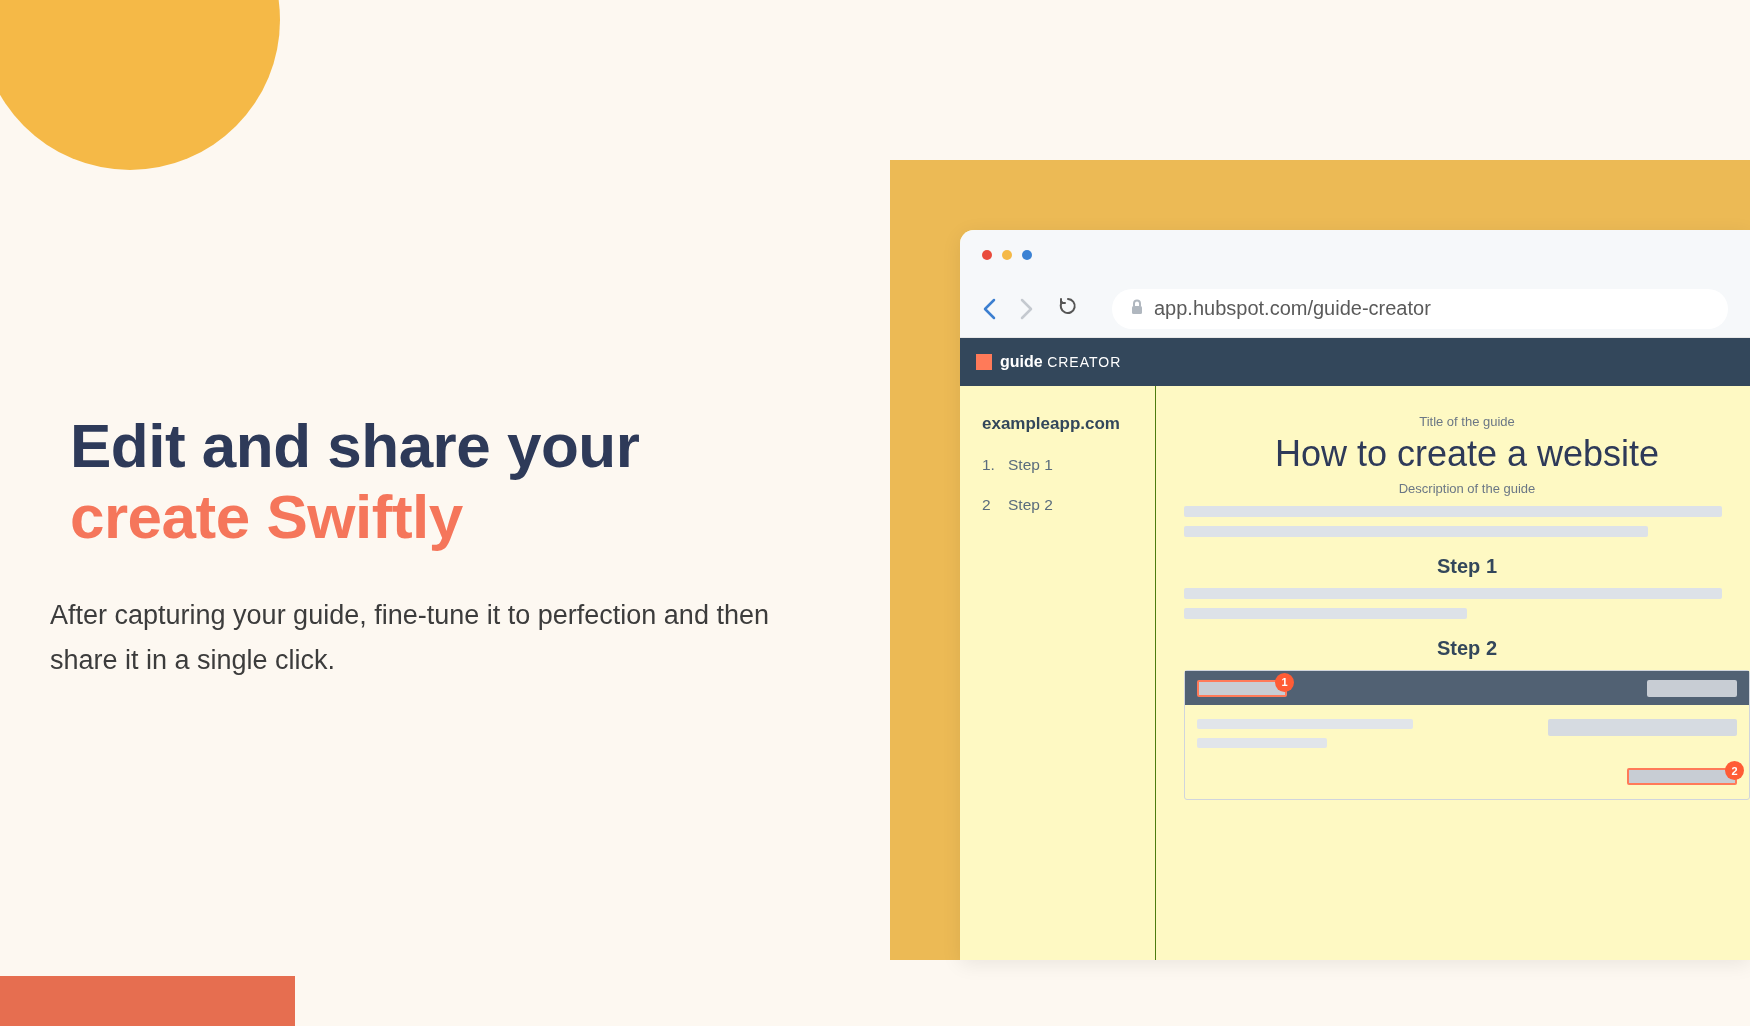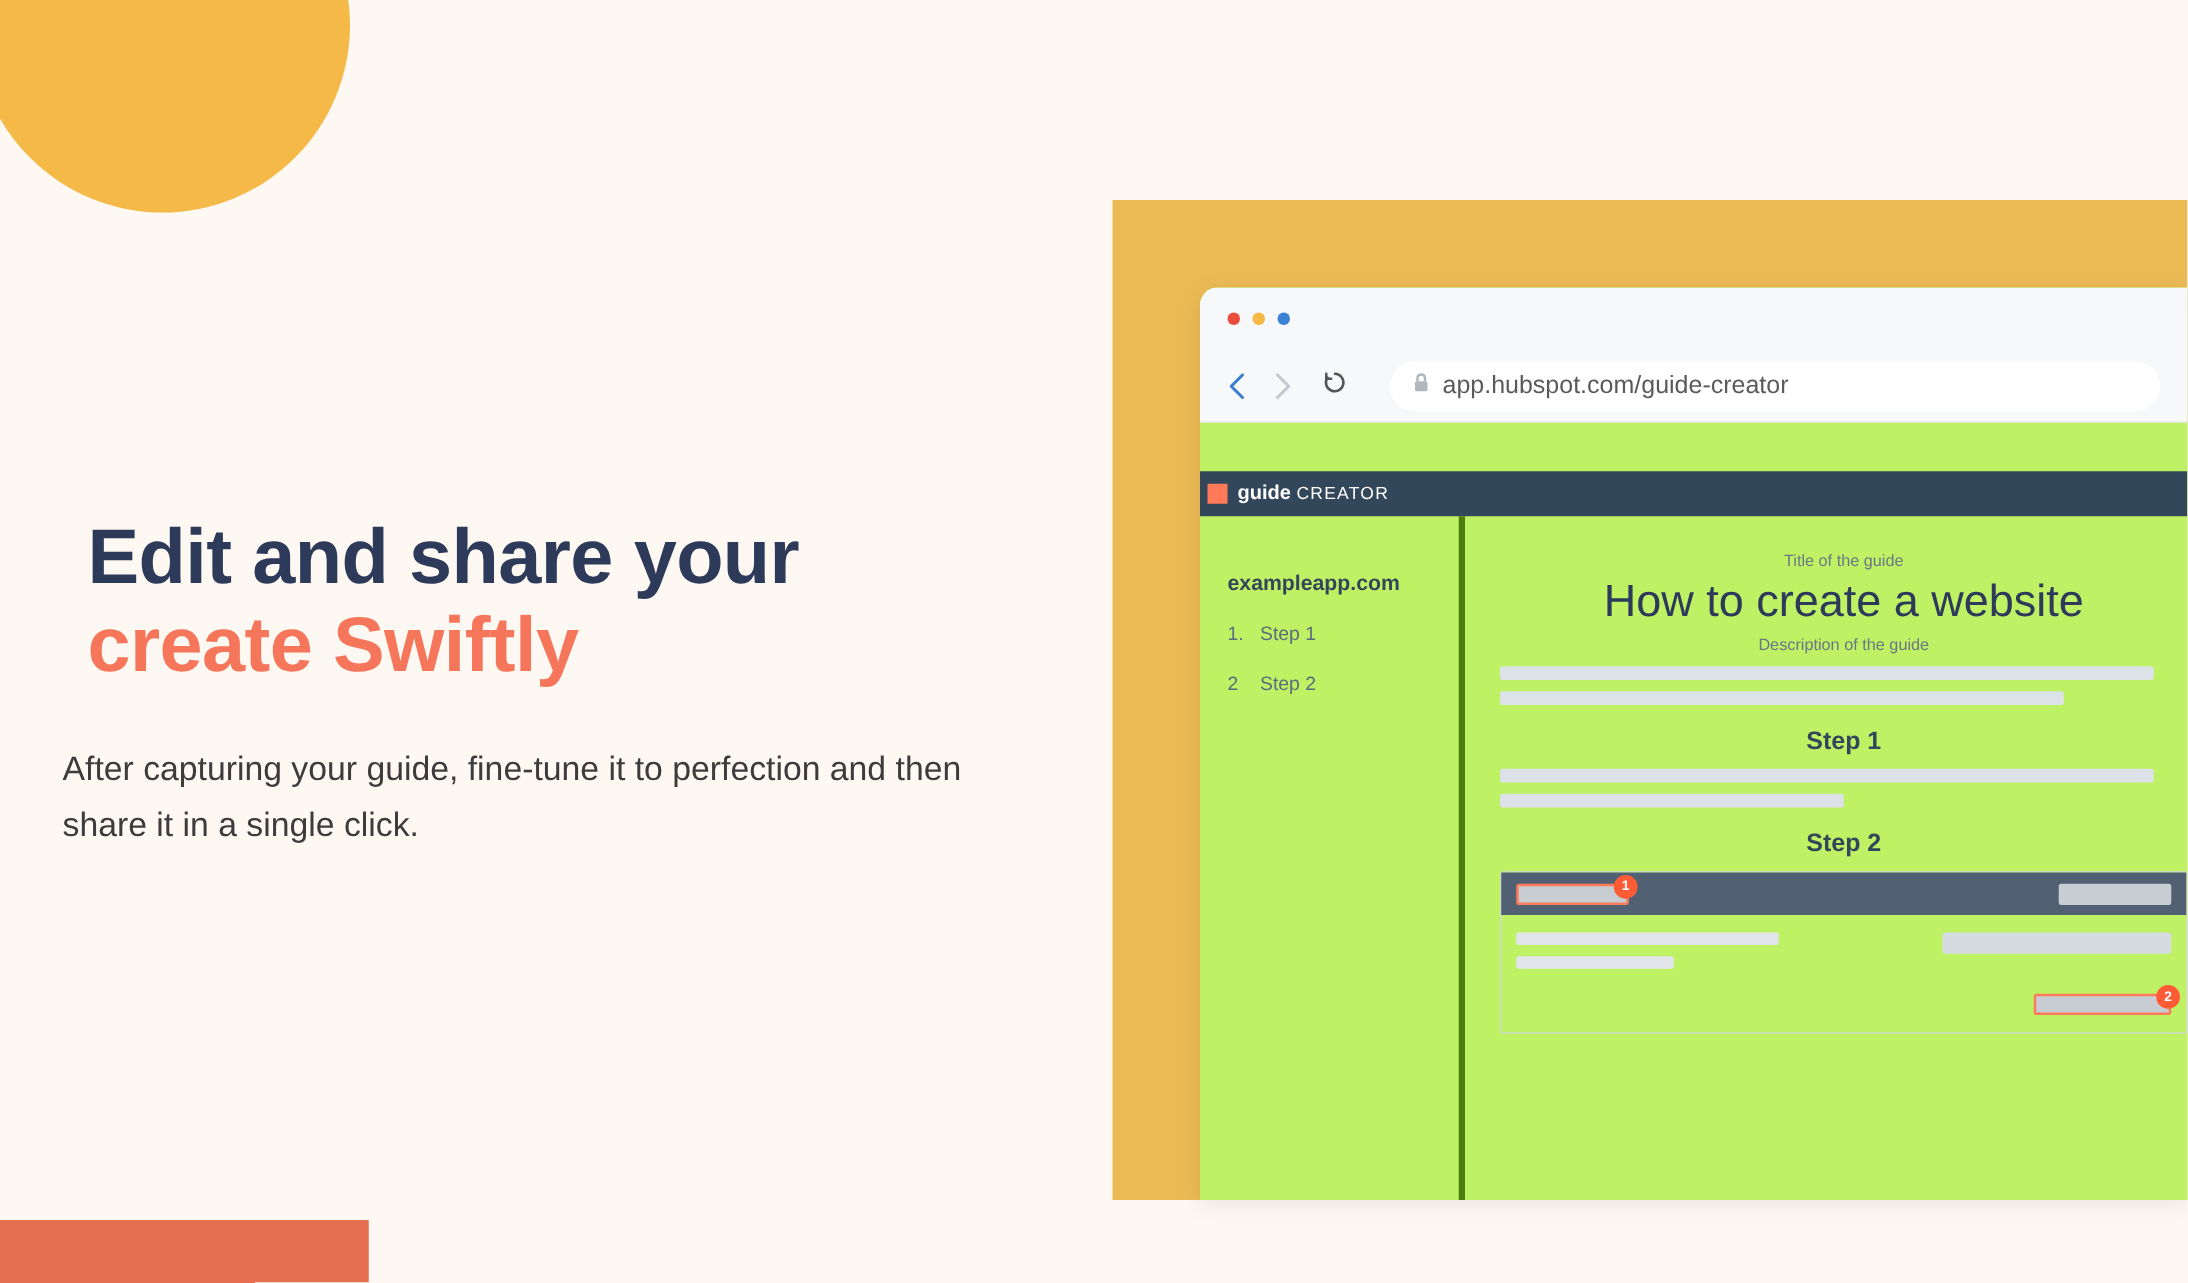--- a/index.html
+++ b/index.html
@@ -63,21 +63,21 @@
       right: 0;
       top: 160px;
       width: 860px;
       height: 800px;
       background: #ECBA55;
       padding: 70px 0 0 70px;
     }
     .browser-window {
       width: 100%;
       height: 100%;
-      background: #bef264;
+      background: #fef9c3;
       border-radius: 14px 0 0 0;
       overflow: hidden;
       box-shadow: 0 4px 20px rgba(0,0,0,0.08);
     }
     .browser-titlebar {
       background: #F6F8FA;
       height: 50px;
       display: flex;
       align-items: center;
       padding: 0 22px;
@@ -127,26 +127,25 @@
     .lock-icon {
       color: #9AA0A6;
       font-size: 16px;
     }
     .url-text {
       color: #5A5A5A;
       font-size: 20px;
     }
     .app-header {
       background: #33475B;
-      height: 36px;
-      display: flex;
-      align-items: center;
-      padding: 0 6px;
+      height: 48px;
+      display: flex;
+      align-items: center;
+      padding: 0 16px;
       gap: 8px;
-      margin-top: 39px;
     }
     .app-logo-icon {
       width: 16px;
       height: 16px;
       background: #FF7A59;
       display: inline-block;
     }
     .app-logo-text {
       color: #FFFFFF;
       font-size: 16px;
@@ -156,23 +155,23 @@
       color: #FFFFFF;
       font-size: 14px;
       font-weight: 400;
       letter-spacing: 1px;
     }
     .app-body {
       display: flex;
       height: calc(100% - 156px);
     }
     .sidebar {
-      width: 212px;
-      padding: 44px 22px;
-      border-right: 5px solid #4d7c0f;
+      width: 196px;
+      padding: 28px 22px;
+      border-right: 1px solid #4d7c0f;
     }
     .sidebar-title {
       font-size: 17px;
       font-weight: 700;
       color: #33475B;
       margin-bottom: 22px;
     }
     .sidebar-item {
       font-size: 15.5px;
       color: #5A6C7D;

